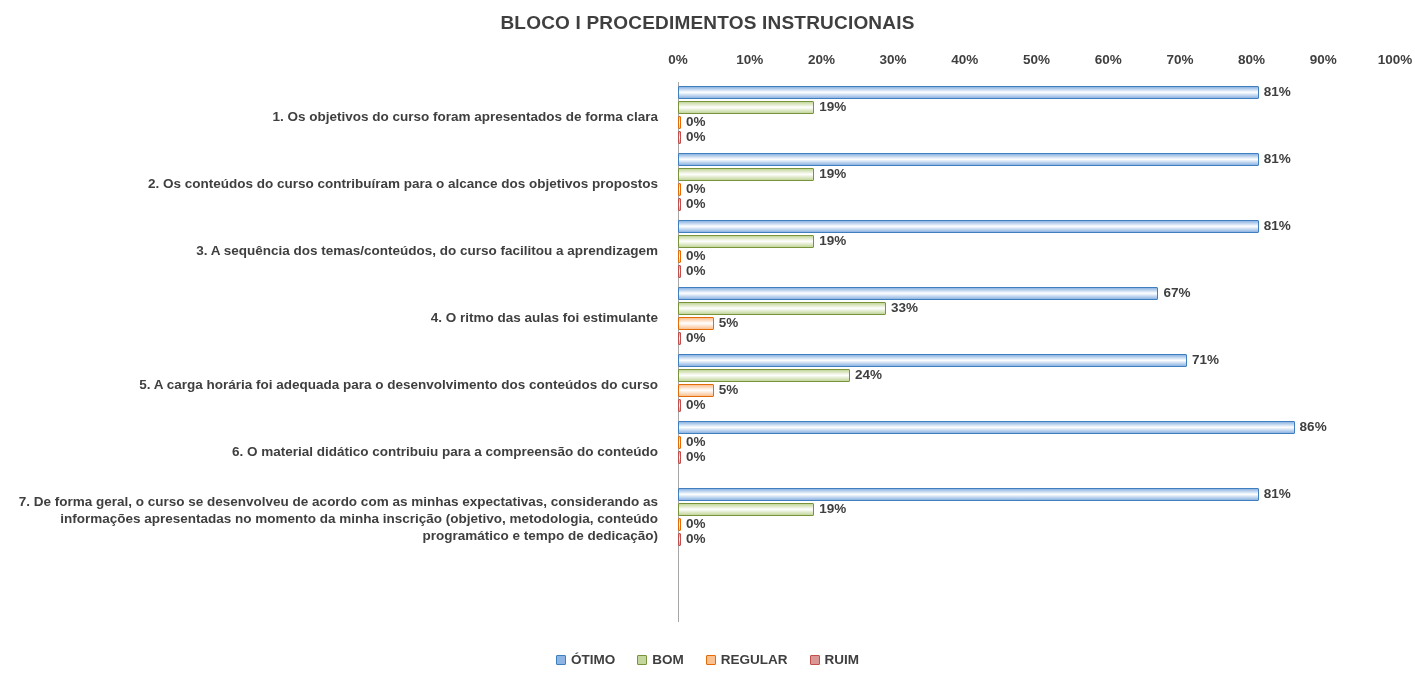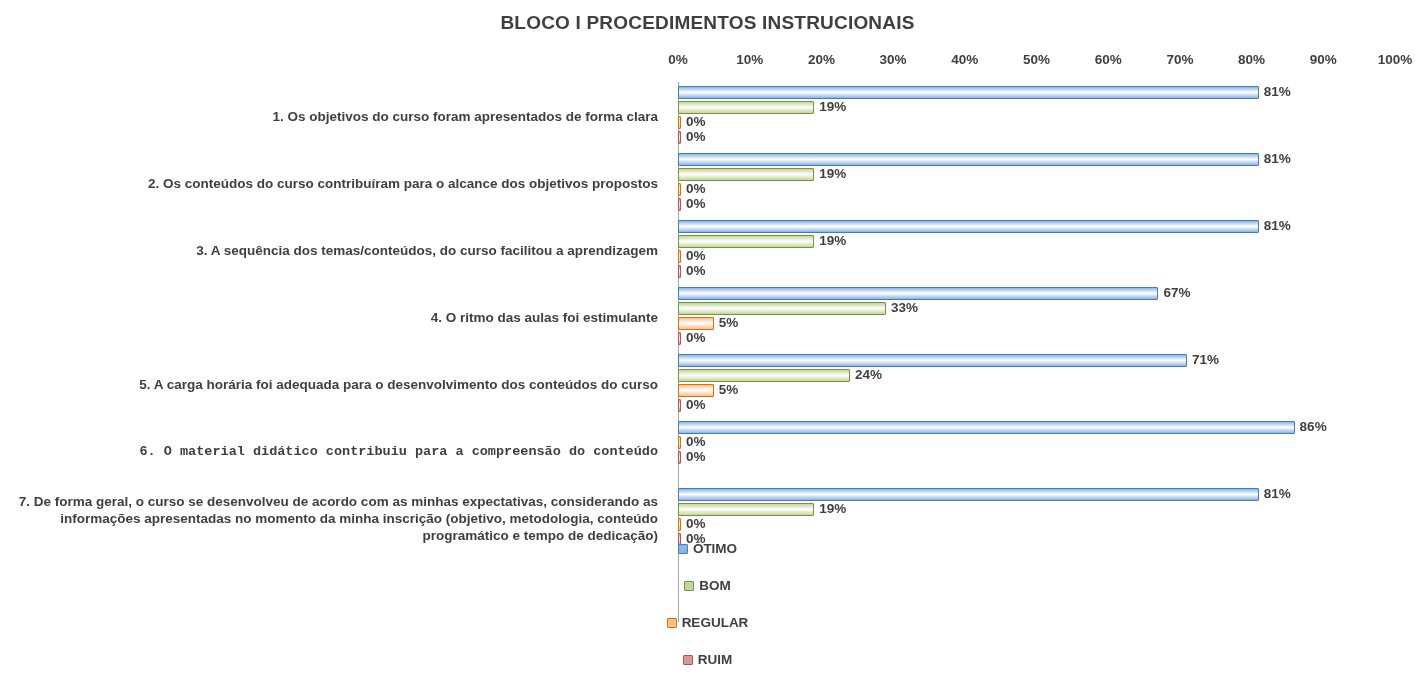--- a/index.html
+++ b/index.html
@@ -94,21 +94,20 @@
   }
   
   .legend {
     position: absolute;
     bottom: 13px;
     left: 0; right: 0;
     display: flex;
     justify-content: center;
     align-items: center;
     gap: 22px;
-    flex-direction: column;
   }
   .legend-item {
     display: flex;
     align-items: center;
     gap: 5px;
   }
   .legend-swatch {
     width: 10px; height: 10px;
     border-radius: 1px;
     display: inline-block;
@@ -242,21 +241,21 @@
             <div class="bar" style="width: 35.85px; background: linear-gradient(rgb(250, 192, 144) 0%, rgb(255, 255, 255) 48%, rgb(250, 192, 144) 100%); border: 1px solid rgb(227, 108, 10);"></div>
             <span class="bar-val" style="left: 40.85px;">5%</span>
           </div>
           <div class="bar-line">
             <div class="bar" style="width: 3px; background: linear-gradient(rgb(217, 150, 148) 0%, rgb(255, 255, 255) 48%, rgb(217, 150, 148) 100%); border: 1px solid rgb(192, 80, 77);"></div>
             <span class="bar-val" style="left: 8px;">0%</span>
           </div>
         </div>
       </div>
       <div class="cat-row" style="top: 421px;">
-        <div class="cat-label" style="top: 0px; height: 60px; display: flex; align-items: center; justify-content: flex-end; padding-right: 10px; font-family: Liberation Mono, monospace;">6. O material didático contribuiu para a compreensão do conteúdo</div>
+        <div class="cat-label" style="top: 0px; height: 60px; display: flex; align-items: center; justify-content: flex-end; padding-right: 10px;">6. O material didático contribuiu para a compreensão do conteúdo</div>
         <div class="bars">
           <div class="bar-line">
             <div class="bar" style="width: 616.62px; background: linear-gradient(rgb(141, 180, 226) 0%, rgb(255, 255, 255) 48%, rgb(141, 180, 226) 100%); border: 1px solid rgb(63, 127, 191);"></div>
             <span class="bar-val" style="left: 621.62px;">86%</span>
           </div>
           <div class="bar-line">
             <div class="bar" style="width: 3px; background: linear-gradient(rgb(250, 192, 144) 0%, rgb(255, 255, 255) 48%, rgb(250, 192, 144) 100%); border: 1px solid rgb(227, 108, 10);"></div>
             <span class="bar-val" style="left: 8px;">0%</span>
           </div>
           <div class="bar-line">

